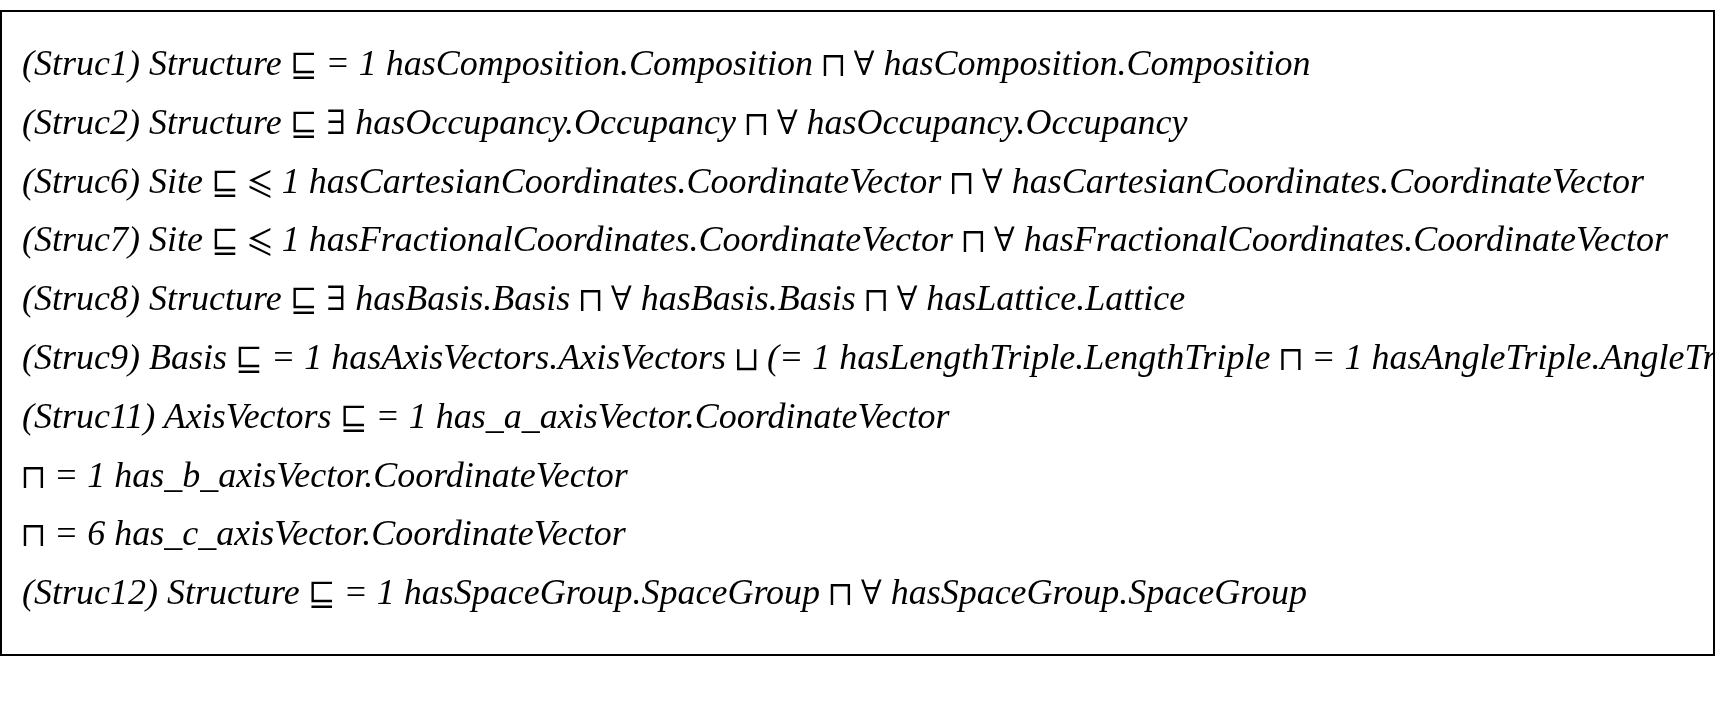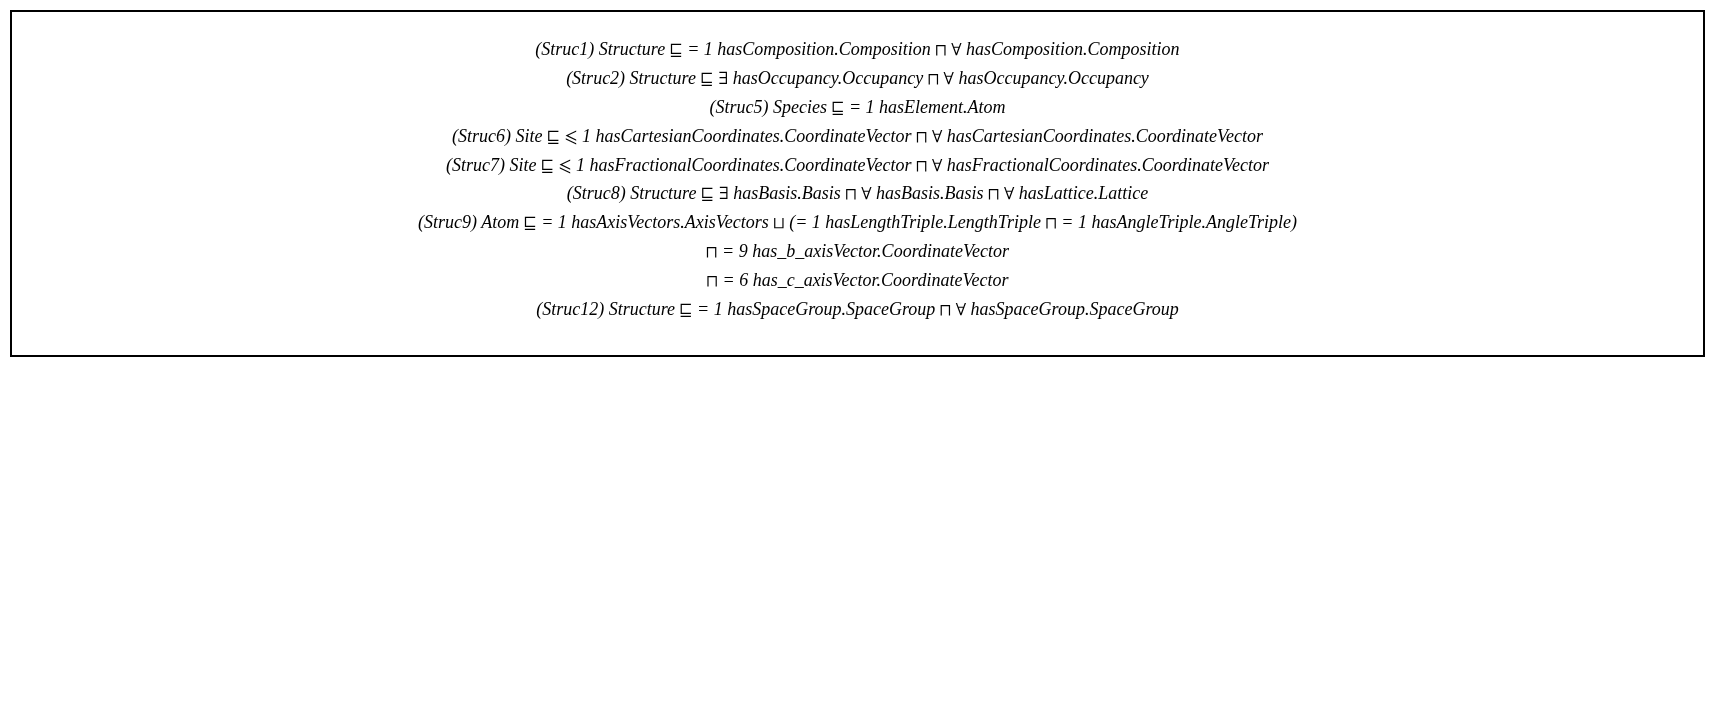--- a/index.html
+++ b/index.html
@@ -15,38 +15,37 @@
     align-items: flex-start;
     padding: 10px;
   }
   .frame {
     width: 1715px;
     border: 2px solid #000;
     padding: 24px 20px 30px 20px;
     background: #fff;
   }
   .line {
-    text-align: center;
     font-style: italic;
-    font-size: 18px;
+    font-size: 36px;
     line-height: 1.55;
     white-space: nowrap;
   }
   .sym {
     font-style: normal;
     font-family: "Cambria Math", "STIX Two Math", "Segoe UI Symbol", "Arial Unicode MS", serif;
   }
 </style>
 </head>
 <body>
 
 <div class="frame" id="frame">
     <div class="line"><span>(Struc1)</span> <span>Structure </span><span class="sym">⊑</span><span> = 1 hasComposition.Composition </span><span class="sym">⊓</span><span> </span><span class="sym">∀</span><span> hasComposition.Composition</span></div>
     <div class="line"><span>(Struc2)</span> <span>Structure </span><span class="sym">⊑</span><span> </span><span class="sym">∃</span><span> hasOccupancy.Occupancy </span><span class="sym">⊓</span><span> </span><span class="sym">∀</span><span> hasOccupancy.Occupancy</span></div>
-    <div class="line"><span>(Struc5)</span> <span>Species </span><span class="sym">⊑</span><span> = 1 hasElement.Atom</span></div>
     <div class="line"><span>(Struc6)</span> <span>Site </span><span class="sym">⊑</span><span> </span><span class="sym">⩽</span><span> 1 hasCartesianCoordinates.CoordinateVector </span><span class="sym">⊓</span><span> </span><span class="sym">∀</span><span> hasCartesianCoordinates.CoordinateVector</span></div>
     <div class="line"><span>(Struc7)</span> <span>Site </span><span class="sym">⊑</span><span> </span><span class="sym">⩽</span><span> 1 hasFractionalCoordinates.CoordinateVector </span><span class="sym">⊓</span><span> </span><span class="sym">∀</span><span> hasFractionalCoordinates.CoordinateVector</span></div>
     <div class="line"><span>(Struc8)</span> <span>Structure </span><span class="sym">⊑</span><span> </span><span class="sym">∃</span><span> hasBasis.Basis </span><span class="sym">⊓</span><span> </span><span class="sym">∀</span><span> hasBasis.Basis </span><span class="sym">⊓</span><span> </span><span class="sym">∀</span><span> hasLattice.Lattice</span></div>
-    <div class="line"><span>(Struc9)</span> <span>Atom </span><span class="sym">⊑</span><span> = 1 hasAxisVectors.AxisVectors </span><span class="sym">⊔</span><span> (= 1 hasLengthTriple.LengthTriple </span><span class="sym">⊓</span><span> = 1 hasAngleTriple.AngleTriple)</span></div>
-    <div class="line"><span class="sym">⊓</span><span> = 9 has_b_axisVector.CoordinateVector</span></div>
+    <div class="line"><span>(Struc9)</span> <span>Basis </span><span class="sym">⊑</span><span> = 1 hasAxisVectors.AxisVectors </span><span class="sym">⊔</span><span> (= 1 hasLengthTriple.LengthTriple </span><span class="sym">⊓</span><span> = 1 hasAngleTriple.AngleTriple)</span></div>
+    <div class="line"><span>(Struc11)</span> <span>AxisVectors </span><span class="sym">⊑</span><span> = 1 has_a_axisVector.CoordinateVector</span></div>
+    <div class="line"><span class="sym">⊓</span><span> = 1 has_b_axisVector.CoordinateVector</span></div>
     <div class="line"><span class="sym">⊓</span><span> = 6 has_c_axisVector.CoordinateVector</span></div>
     <div class="line"><span>(Struc12)</span> <span>Structure </span><span class="sym">⊑</span><span> = 1 hasSpaceGroup.SpaceGroup </span><span class="sym">⊓</span><span> </span><span class="sym">∀</span><span> hasSpaceGroup.SpaceGroup</span></div>
   </div>
 
 </body></html>

